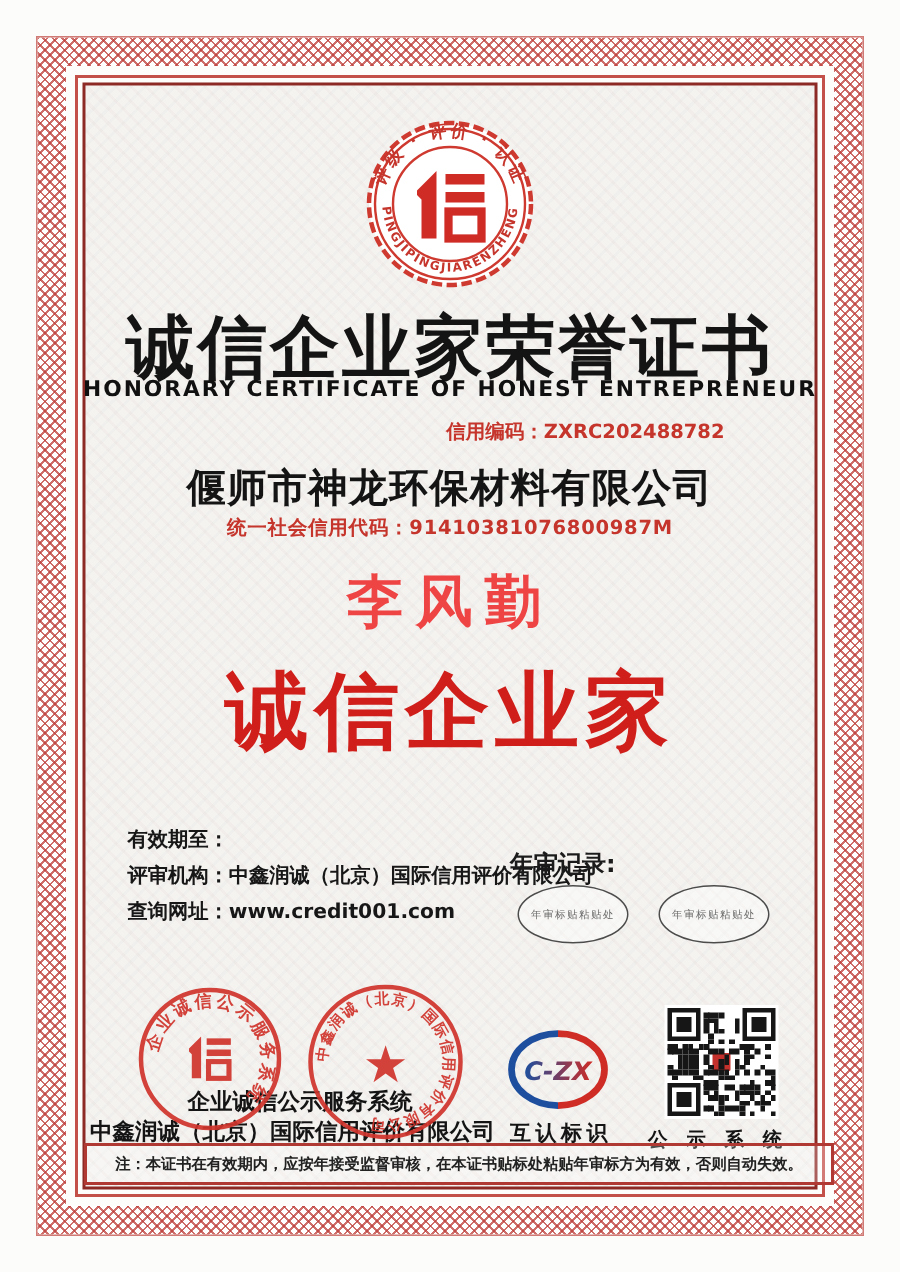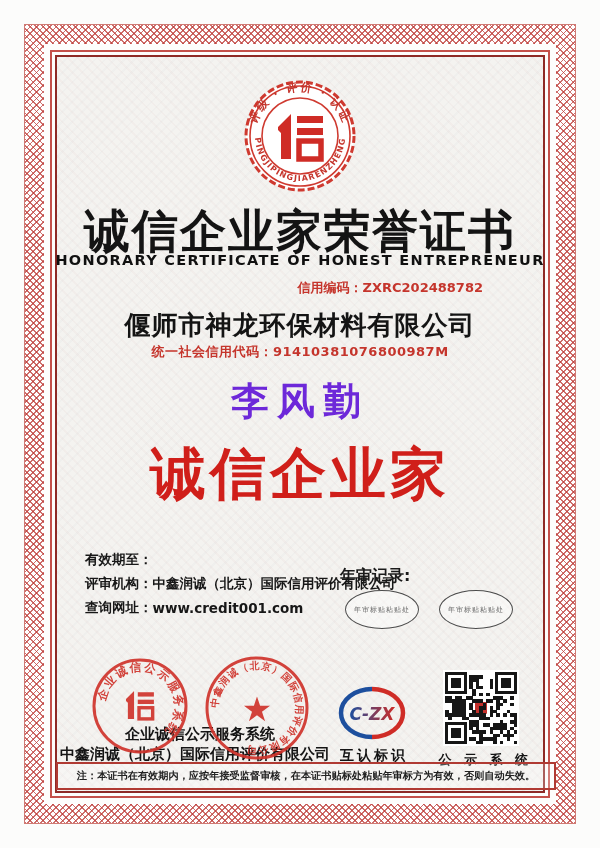--- a/index.html
+++ b/index.html
@@ -18,21 +18,21 @@
       repeating-linear-gradient(45deg,rgba(200,130,130,.05) 0 2px,transparent 2px 7px),
       repeating-linear-gradient(-45deg,rgba(130,150,170,.04) 0 2px,transparent 2px 7px);}
   .abs{position:absolute;}
   .center{left:0;right:0;text-align:center;}
   .emblem{left:243px;top:76px;width:114px;height:120px;}
   .title{top:201px;font-size:46px;font-weight:900;letter-spacing:2px;color:#141414;}
   .subtitle{top:252px;font-size:14.5px;font-weight:700;letter-spacing:1.3px;color:#101010;}
   .creditline{top:279px;right:117px;font-size:13px;font-weight:700;color:#c5352c;}
   .company{top:308px;font-size:26px;font-weight:800;letter-spacing:1px;color:#141414;}
   .uscc{top:343px;font-size:13px;font-weight:700;color:#c5352c;letter-spacing:.5px;}
-  .person{top:376px;font-size:38px;font-weight:900;letter-spacing:8px;color:#6d28d9;}
+  .person{top:376px;font-size:38px;font-weight:900;letter-spacing:8px;color:#ef4444;}
   .honor{top:437px;font-size:56px;font-weight:900;letter-spacing:4px;color:#d01f1a;}
   .details{left:85px;top:548px;}
   .drow{display:flex;align-items:center;height:24px;font-size:13.5px;font-weight:700;color:#171717;}
   .annual-label{left:340px;top:566px;font-size:16px;font-weight:700;}
   .stickers{left:345px;top:590px;display:flex;gap:20px;}
   .sticker{width:72px;height:37px;border:1.5px solid #4c4c4c;border-radius:50%;
            display:flex;align-items:center;justify-content:center;
            font-size:7px;color:#6a6a6a;letter-spacing:1px;background:rgba(255,255,255,.4);}
   .org1{left:75px;width:250px;top:725px;text-align:center;font-size:15px;font-weight:800;color:#141414;}
   .org2{left:55px;width:280px;top:745px;text-align:center;font-size:15px;font-weight:800;color:#141414;}
@@ -42,21 +42,21 @@
   .czx{left:338px;top:686px;width:68px;height:54px;}
   .mutual{left:334px;top:747px;width:80px;text-align:center;font-size:14px;font-weight:800;letter-spacing:3px;color:#141414;}
   .qr{left:443px;top:670px;width:76px;height:76px;background:#fff;padding:2px;box-sizing:border-box;}
   .qrgrid{position:relative;width:72px;height:72px;background:#fff;}
   .qrgrid i{position:absolute;width:3.5px;height:3.5px;background:#161616;}
   .finder{position:absolute;width:22px;height:22px;border:3.5px solid #161616;box-sizing:border-box;background:#fff;}
   .finder::after{content:"";position:absolute;inset:3px;background:#161616;}
   .f-tl{left:0;top:0}.f-tr{right:0;top:0}.f-bl{left:0;bottom:0}
   .qrlogo{position:absolute;left:28px;top:28px;width:16px;height:16px;background:#c4302b;
           border:2px solid #fff;border-radius:3px;box-sizing:border-box;}
-  .qr-label{left:432px;top:751px;width:100px;text-align:right;font-size:13px;font-weight:700;letter-spacing:4px;color:#141414;}
+  .qr-label{left:432px;top:751px;width:100px;text-align:left;font-size:13px;font-weight:700;letter-spacing:4px;color:#141414;}
   .note{left:56px;right:44px;top:762px;height:28px;border:2px solid #b03a33;box-sizing:border-box;
         display:flex;align-items:center;justify-content:center;
         font-size:10.2px;font-weight:700;color:#222;background:rgba(255,255,255,.25);}
 </style>
 </head>
 <body>
 
 <div class="page">
   <div class="band"></div>
   <div class="band-hole"></div>

